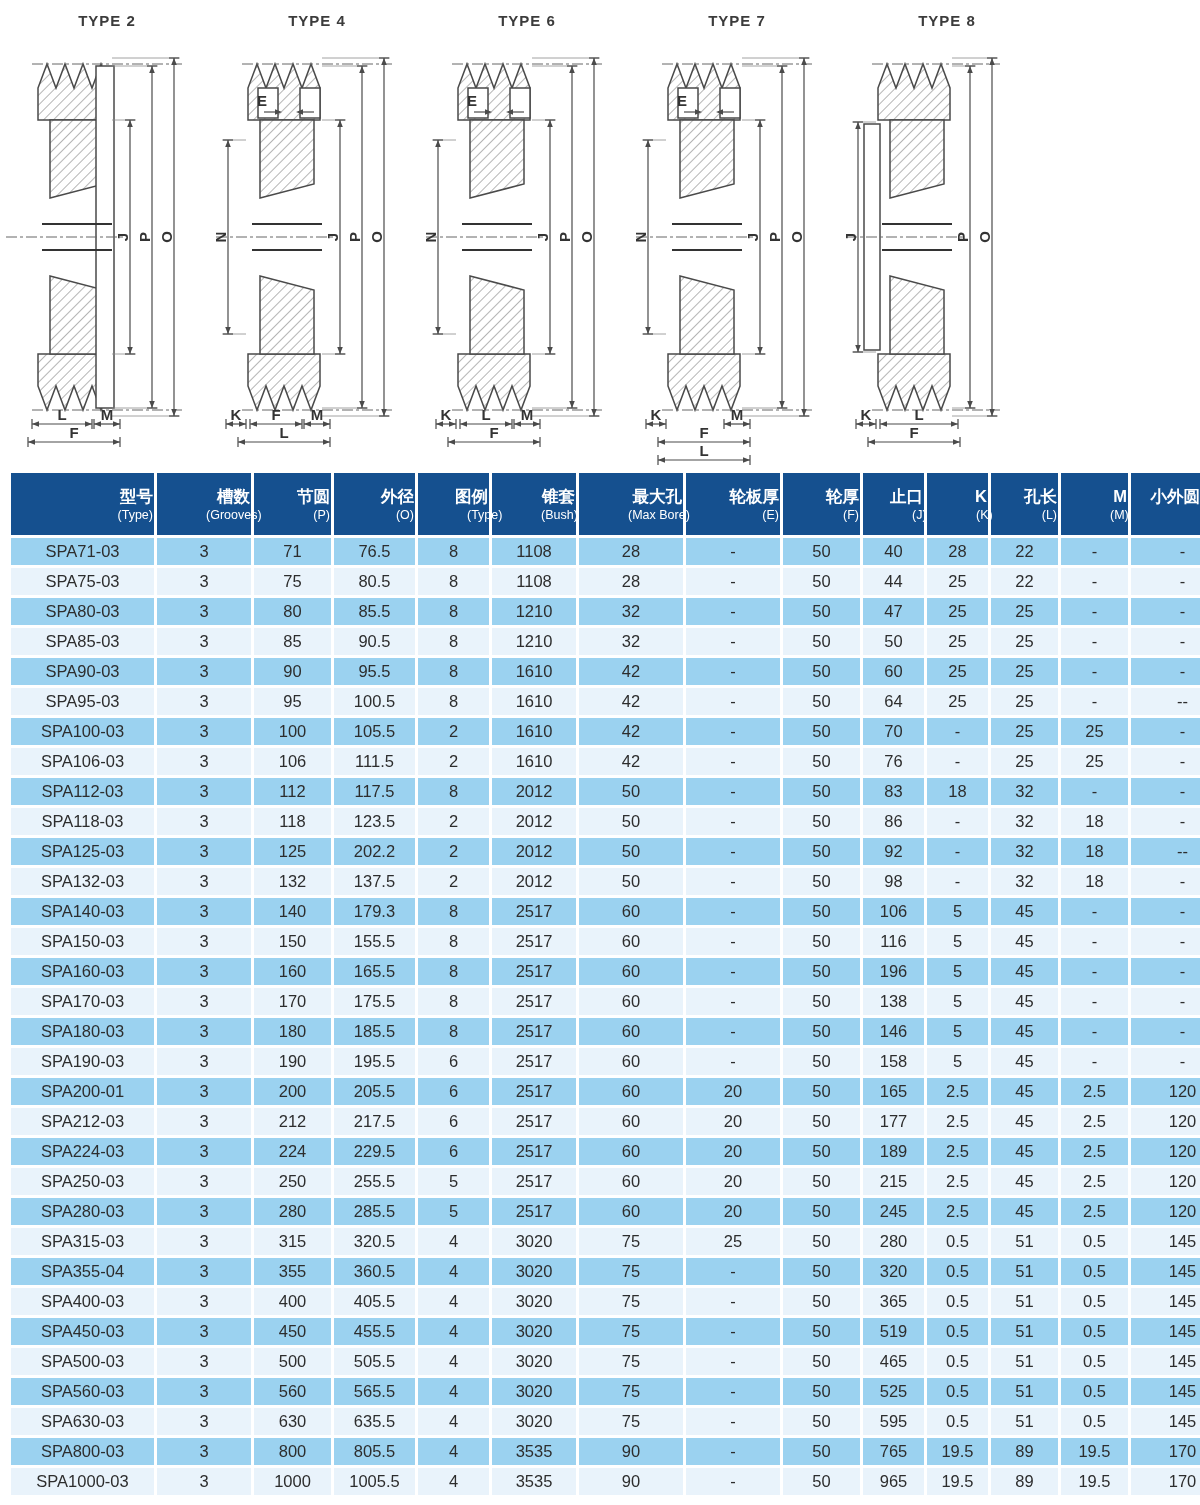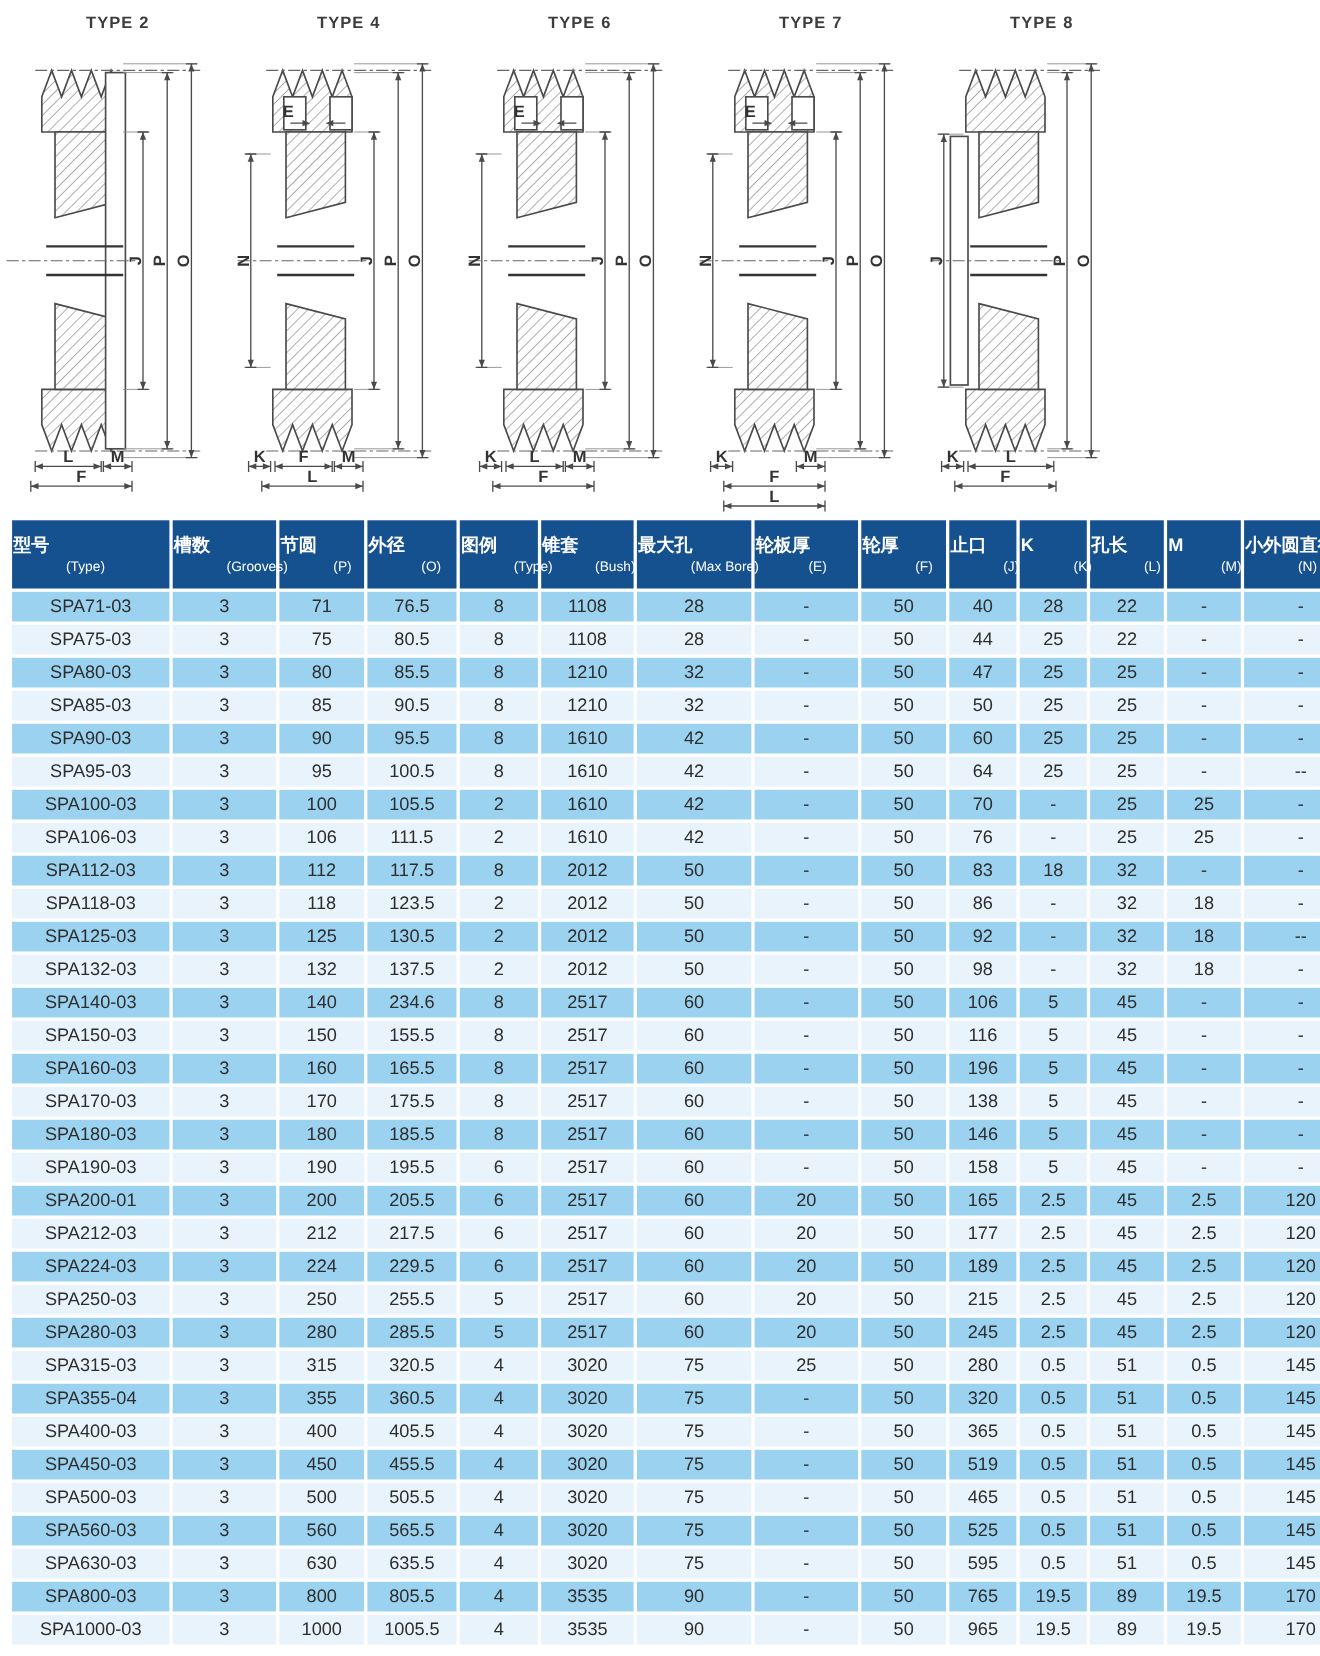--- a/index.html
+++ b/index.html
@@ -18,21 +18,21 @@
   .bore{stroke:#333333;stroke-width:2.2;}
   .cl{stroke:#666666;stroke-width:1;stroke-dasharray:11 3 3 3;fill:none;}
   .dim{stroke:#4a4a4a;stroke-width:1.2;fill:none;}
   .thin{stroke:#8a8a8a;stroke-width:.8;}
   .af{fill:#4a4a4a;}
   .dlab{font:bold 15px "Liberation Sans",sans-serif;fill:#333333;}
 
   
   table.spec{border-collapse:separate;border-spacing:3px;margin:2px 8px 0 8px;
              width:1184px;table-layout:fixed;background:#ffffff;}
-  table.spec th{background:var(--hdr,#15508f);color:#ffffff;text-align:left;
+  table.spec th{background:var(--hdr,#15508f);color:#ffffff;text-align:right;
                 vertical-align:middle;padding:6px 1px;height:50px;font-weight:normal;}
   table.spec th .zh{font-size:16.5px;font-weight:bold;line-height:22px;white-space:nowrap;}
   table.spec th .en{font-size:12.5px;line-height:16px;white-space:nowrap;margin-left:48px;}
   table.spec td{height:27px;text-align:center;vertical-align:middle;
                 font-size:16.5px;color:#2d2d2d;padding:0 1px;white-space:nowrap;overflow:hidden;}
   tr.odd td{background:var(--rowdark,#9bd2f0);}
   tr.even td{background:var(--rowlight,#e9f3fb);}
 </style>
 </head>
 <body>
@@ -650,21 +650,21 @@
           <td>86</td>
           <td>-</td>
           <td>32</td>
           <td>18</td>
           <td>-</td>
         </tr>
         <tr class="odd">
           <td>SPA125-03</td>
           <td>3</td>
           <td>125</td>
-          <td>130.5</td>
+          <td>202.2</td>
           <td>2</td>
           <td>2012</td>
           <td>50</td>
           <td>-</td>
           <td>50</td>
           <td>92</td>
           <td>-</td>
           <td>32</td>
           <td>18</td>
           <td>--</td>
@@ -682,21 +682,21 @@
           <td>98</td>
           <td>-</td>
           <td>32</td>
           <td>18</td>
           <td>-</td>
         </tr>
         <tr class="odd">
           <td>SPA140-03</td>
           <td>3</td>
           <td>140</td>
-          <td>234.6</td>
+          <td>179.3</td>
           <td>8</td>
           <td>2517</td>
           <td>60</td>
           <td>-</td>
           <td>50</td>
           <td>106</td>
           <td>5</td>
           <td>45</td>
           <td>-</td>
           <td>-</td>

